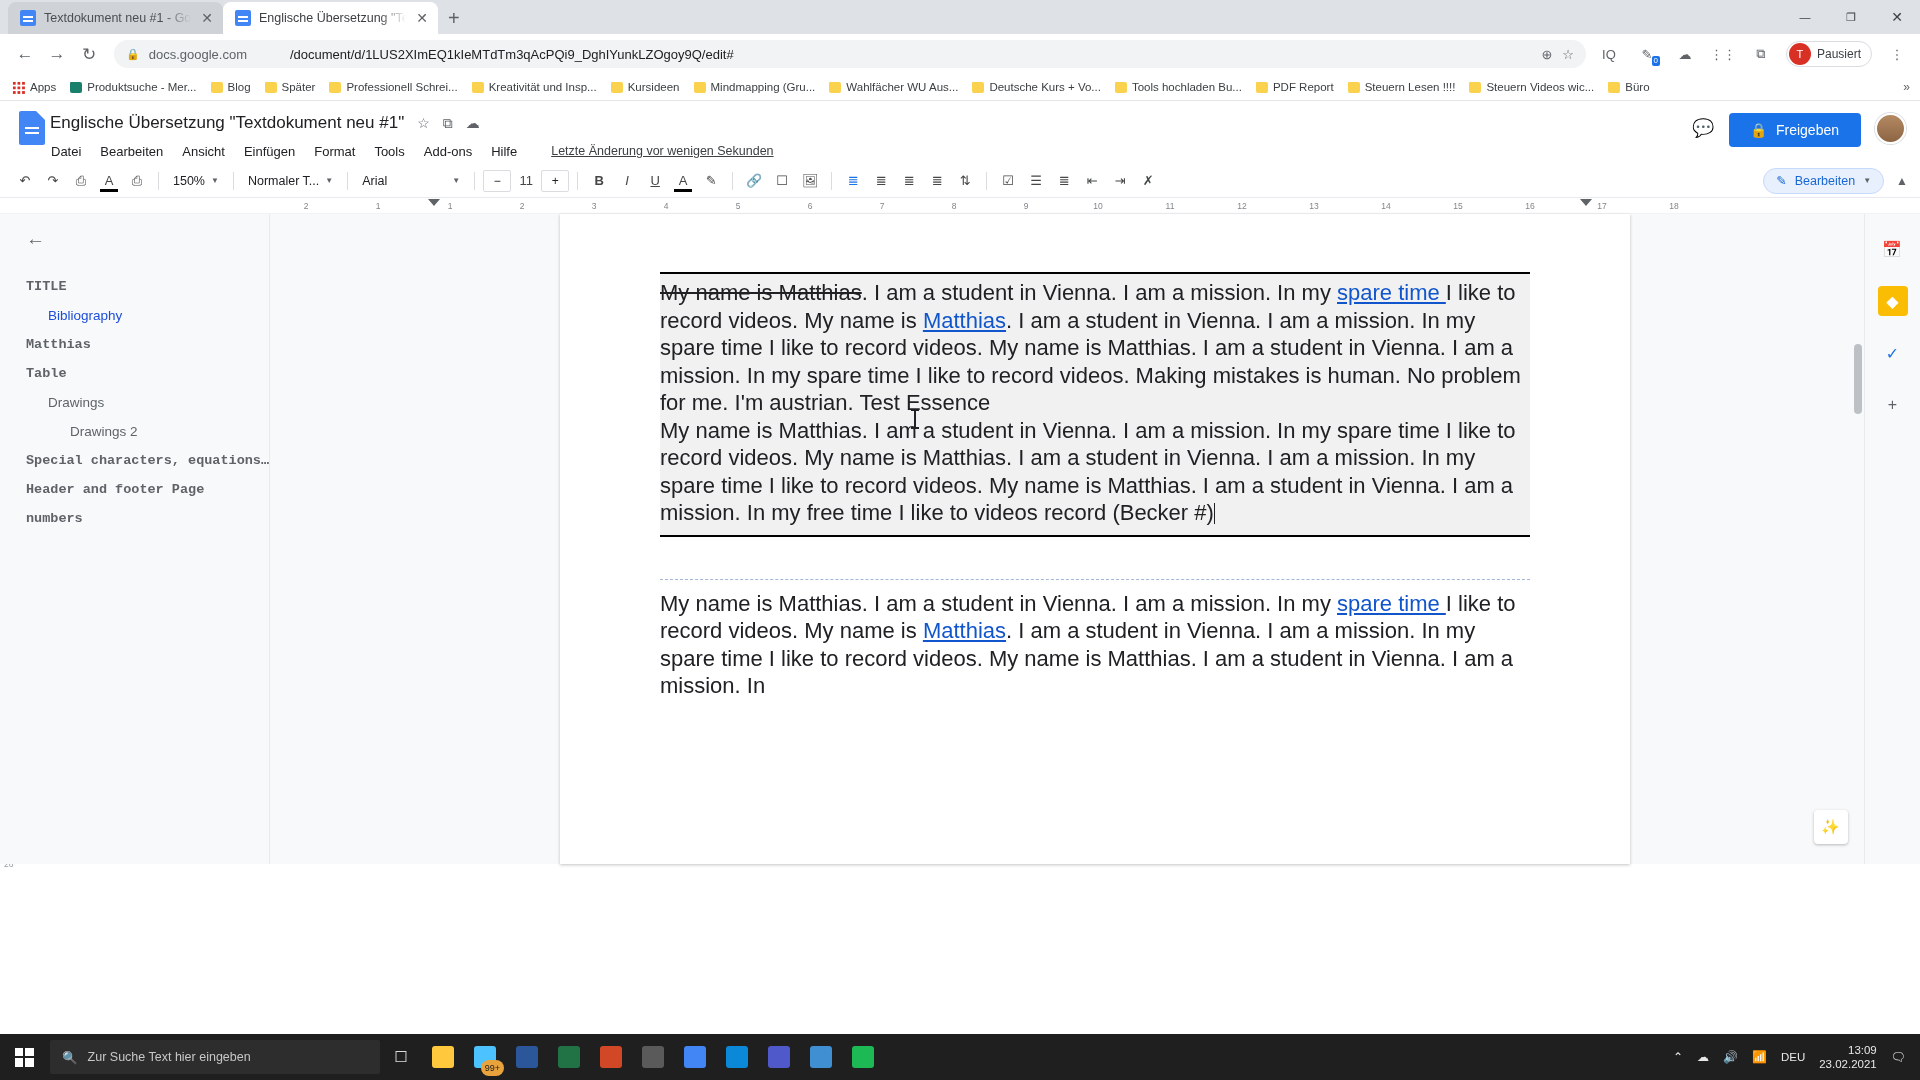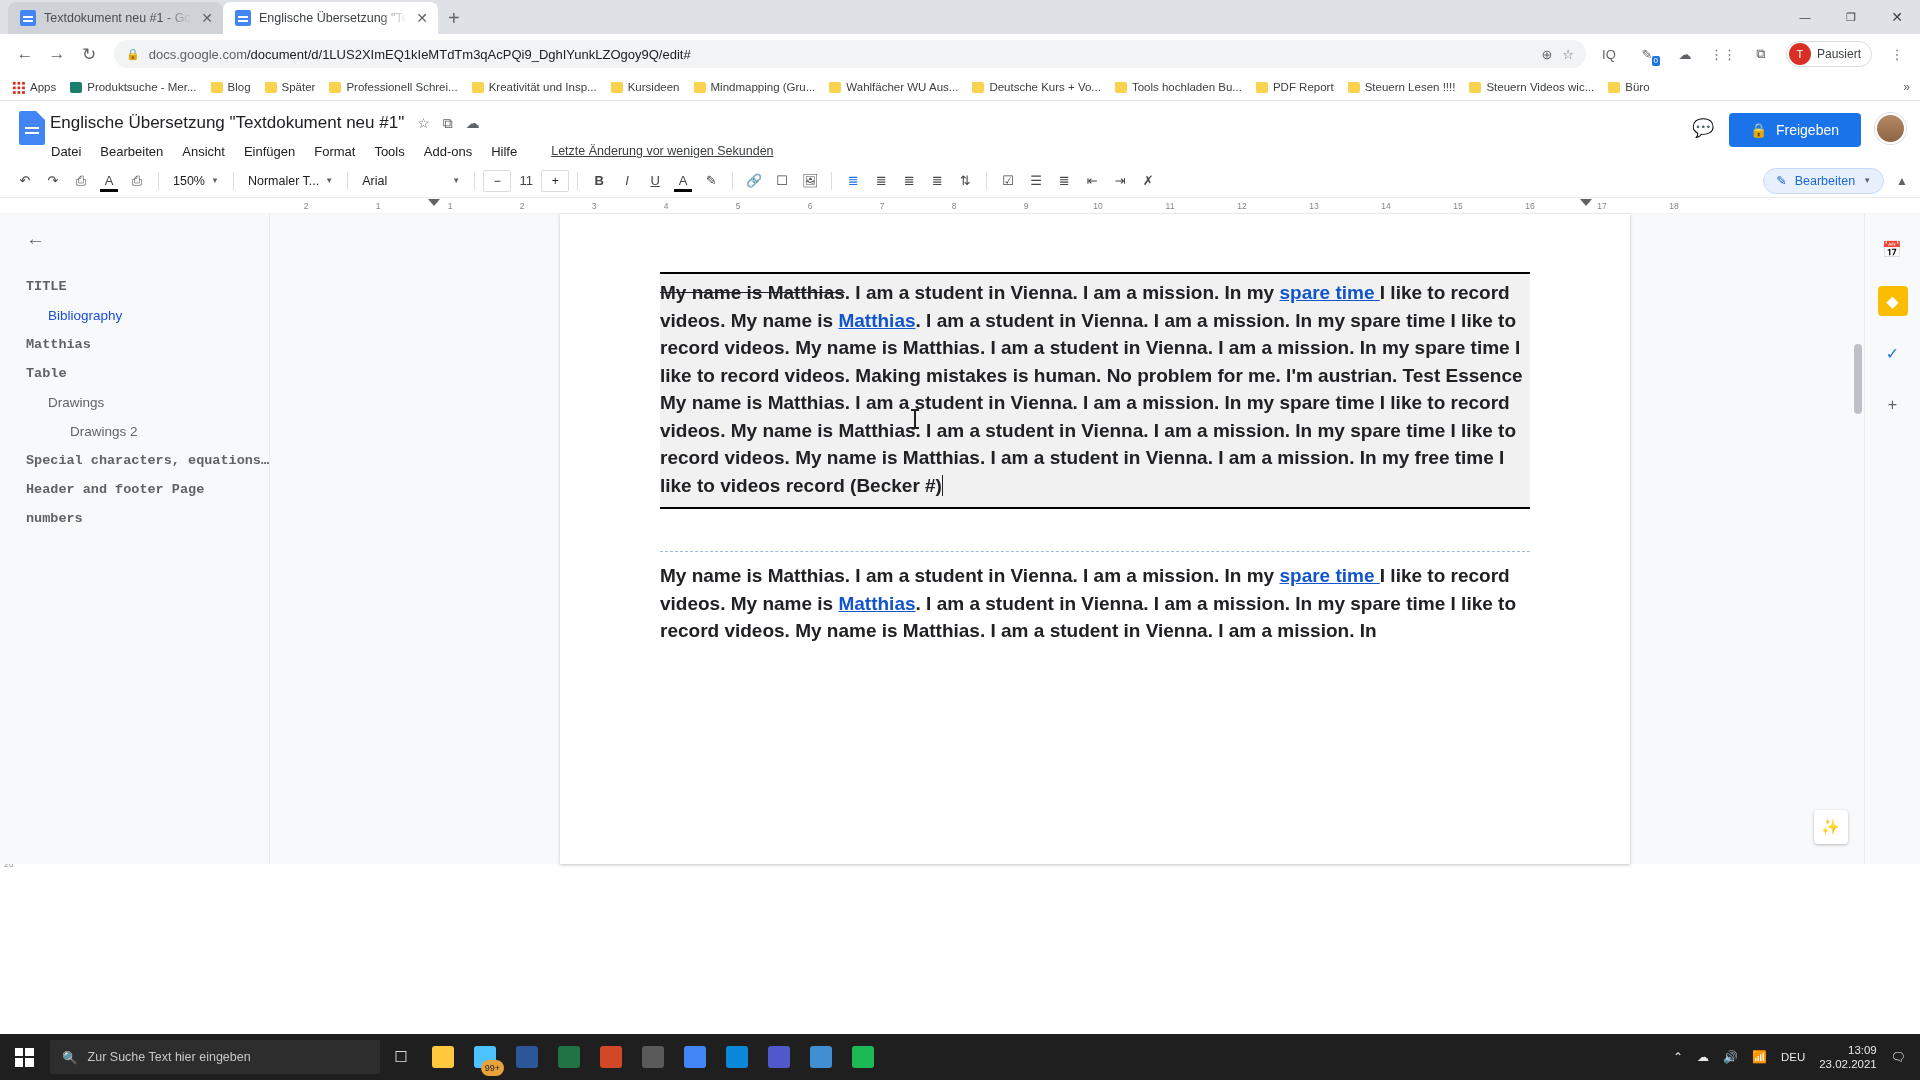--- a/index.html
+++ b/index.html
@@ -57,21 +57,21 @@
     width: 30px; height: 30px; display: flex; align-items: center; justify-content: center;
     color: #5f6368; font-size: 17px;
   }
   .omnibox {
     flex: 1; height: 28px; background: #f1f3f4; border-radius: 14px;
     display: flex; align-items: center; padding: 0 12px; gap: 9px;
     margin: 0 8px; font-size: 13px; color: #202124;
   }
   .lock { font-size: 11px; color: #5f6368; }
   .url-host { color: #5f6368; }
-  .url-path { color: #202124; }
+  .url-path { color: #202124; margin-left: 43px; }
   .omni-right { margin-left: auto; display: flex; align-items: center; gap: 10px; color: #5f6368; font-size: 13px; }
   .nav-right { display: flex; align-items: flex-start; gap: 12px; }
   .ext-ico {
     width: 26px; height: 26px; display: flex; align-items: center; justify-content: center;
     font-size: 13px; color: #5f6368; position: relative;
   }
   .badge {
     position: absolute; right: 0px; bottom: 1px; background: #1a73e8; color: #fff;
     font-size: 8px; border-radius: 2px; padding: 0 2px; line-height: 10px;
   }
@@ -207,21 +207,21 @@
   .vmark { position: absolute; left: 14px; width: 10px; height: 1px; background: #5f6368; }
 
   .page-wrap { flex: 1; position: relative; display: flex; justify-content: center; }
   .page {
     width: 1070px; background: #fff; box-shadow: 0 1px 3px rgba(60,64,67,.3);
     position: relative; padding: 0 100px;
   }
 
   .para {
     font-family: "Liberation Sans", sans-serif;
-    font-size: 19px; line-height: 27.5px; color: #202124; font-weight: bold;
+    font-size: 22px; line-height: 27.5px; color: #202124;
   }
   .block-sel { background: #f1f1f1; }
   .rule-top { border-top: 2px solid #000; }
   .rule-bottom { border-bottom: 2px solid #000; }
   .dashed-top { border-top: 1px dashed #a3b8d6; }
   .strike { text-decoration: line-through; }
   .link { color: #1155cc; text-decoration: underline; }
   .sp { border-bottom: 2px wavy #7aa3e0; padding-bottom: 1px; }
   .caret-bar {
     display: inline-block; width: 1.5px; height: 21px; background: #202124;

